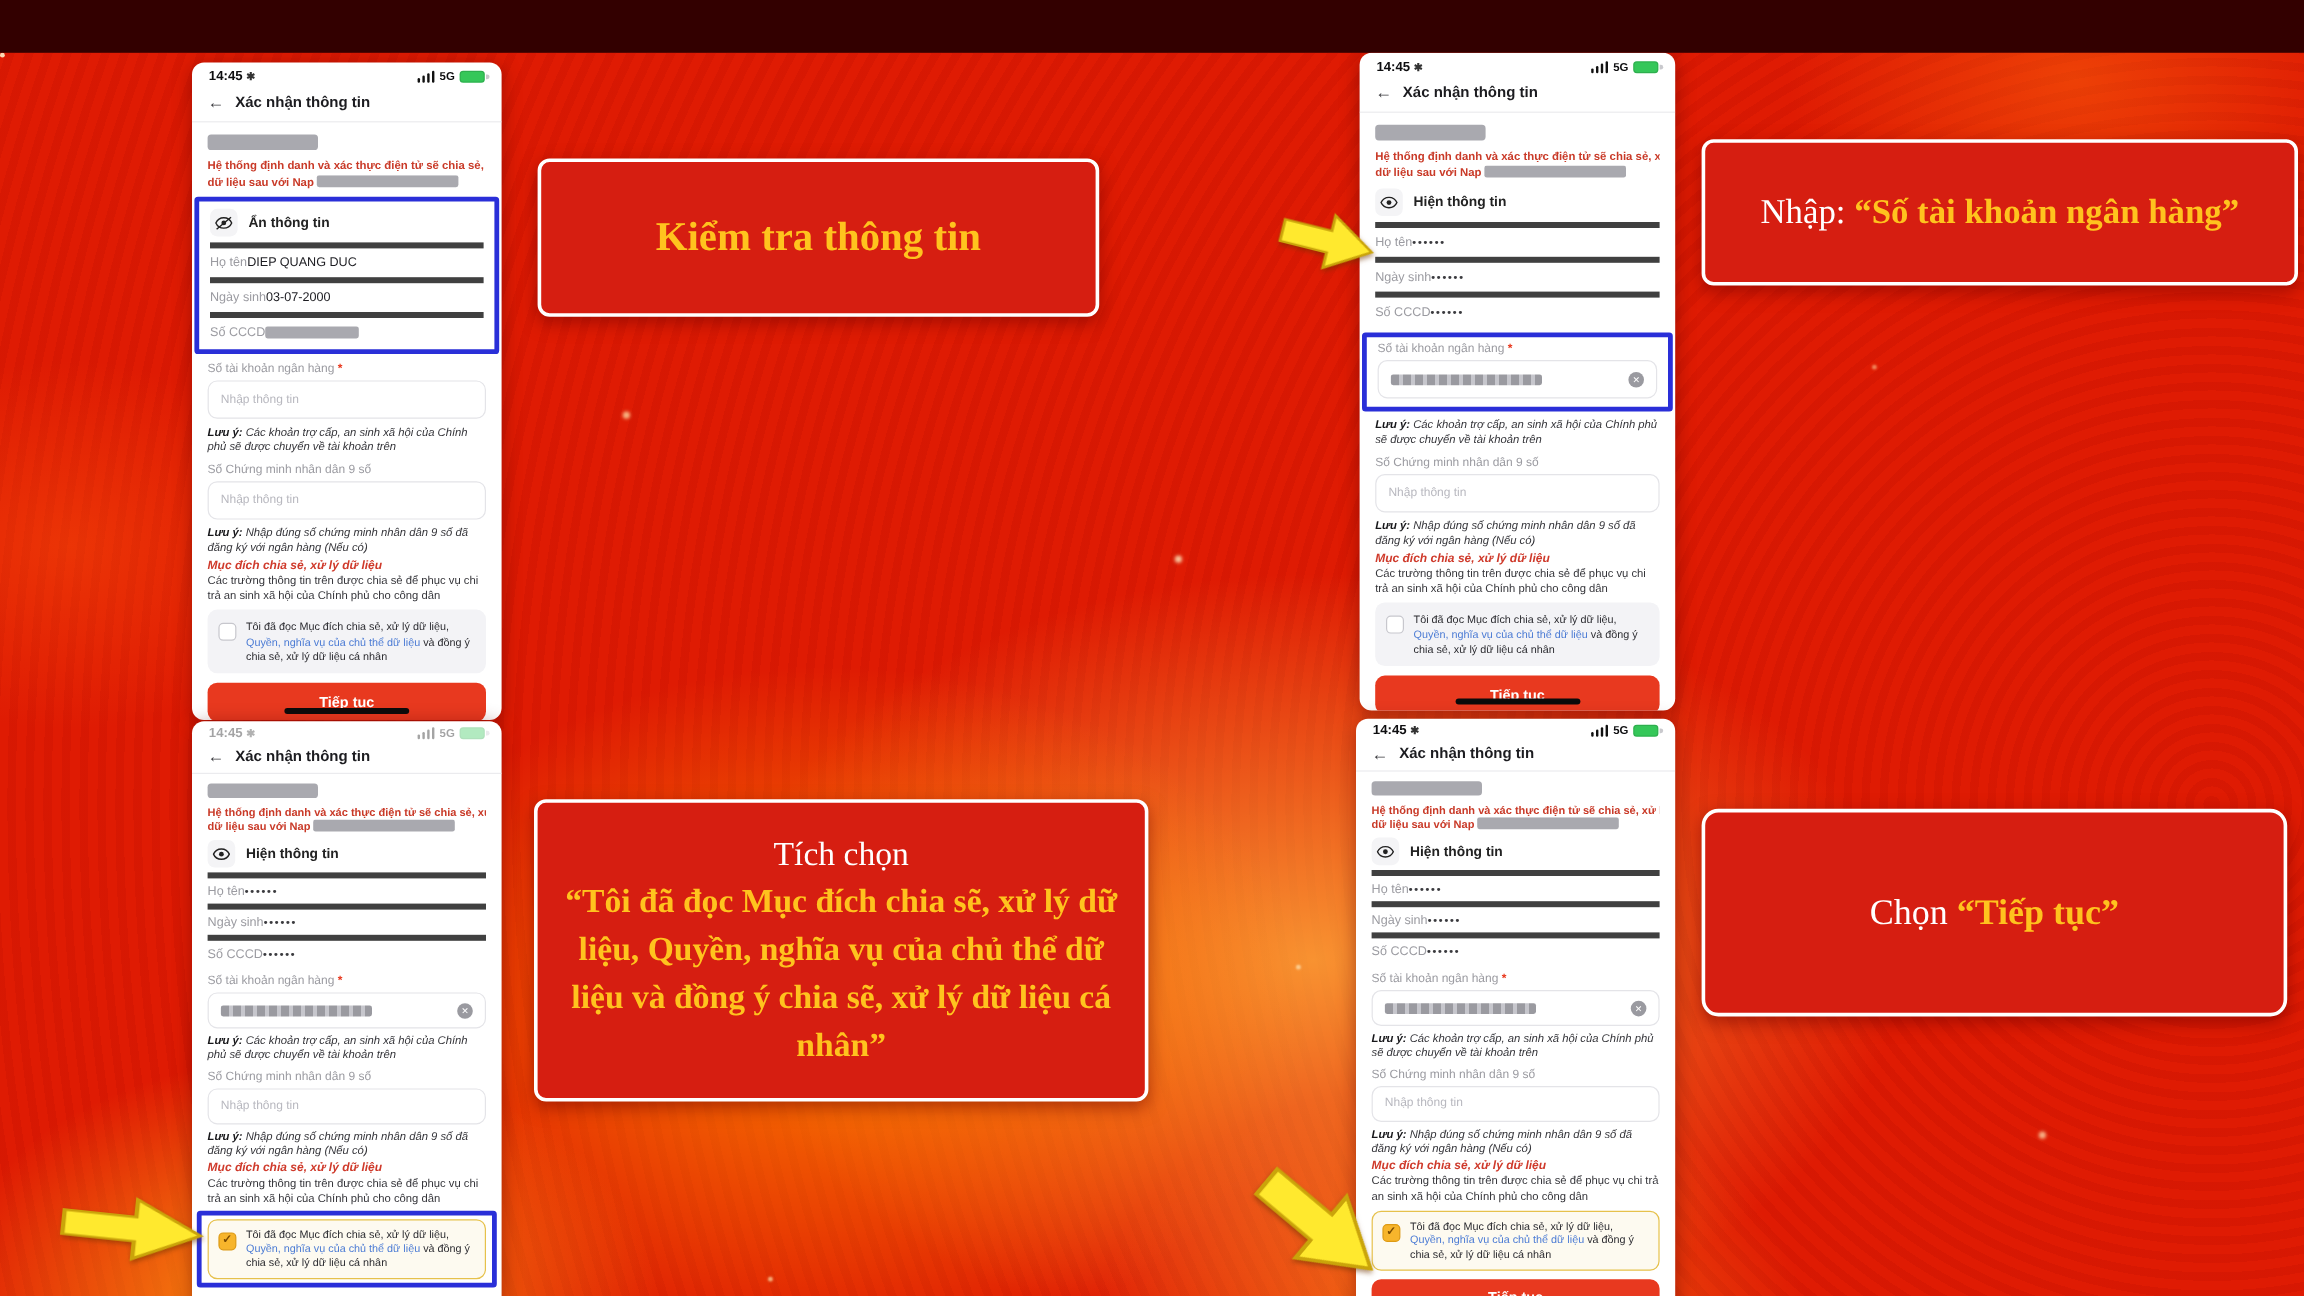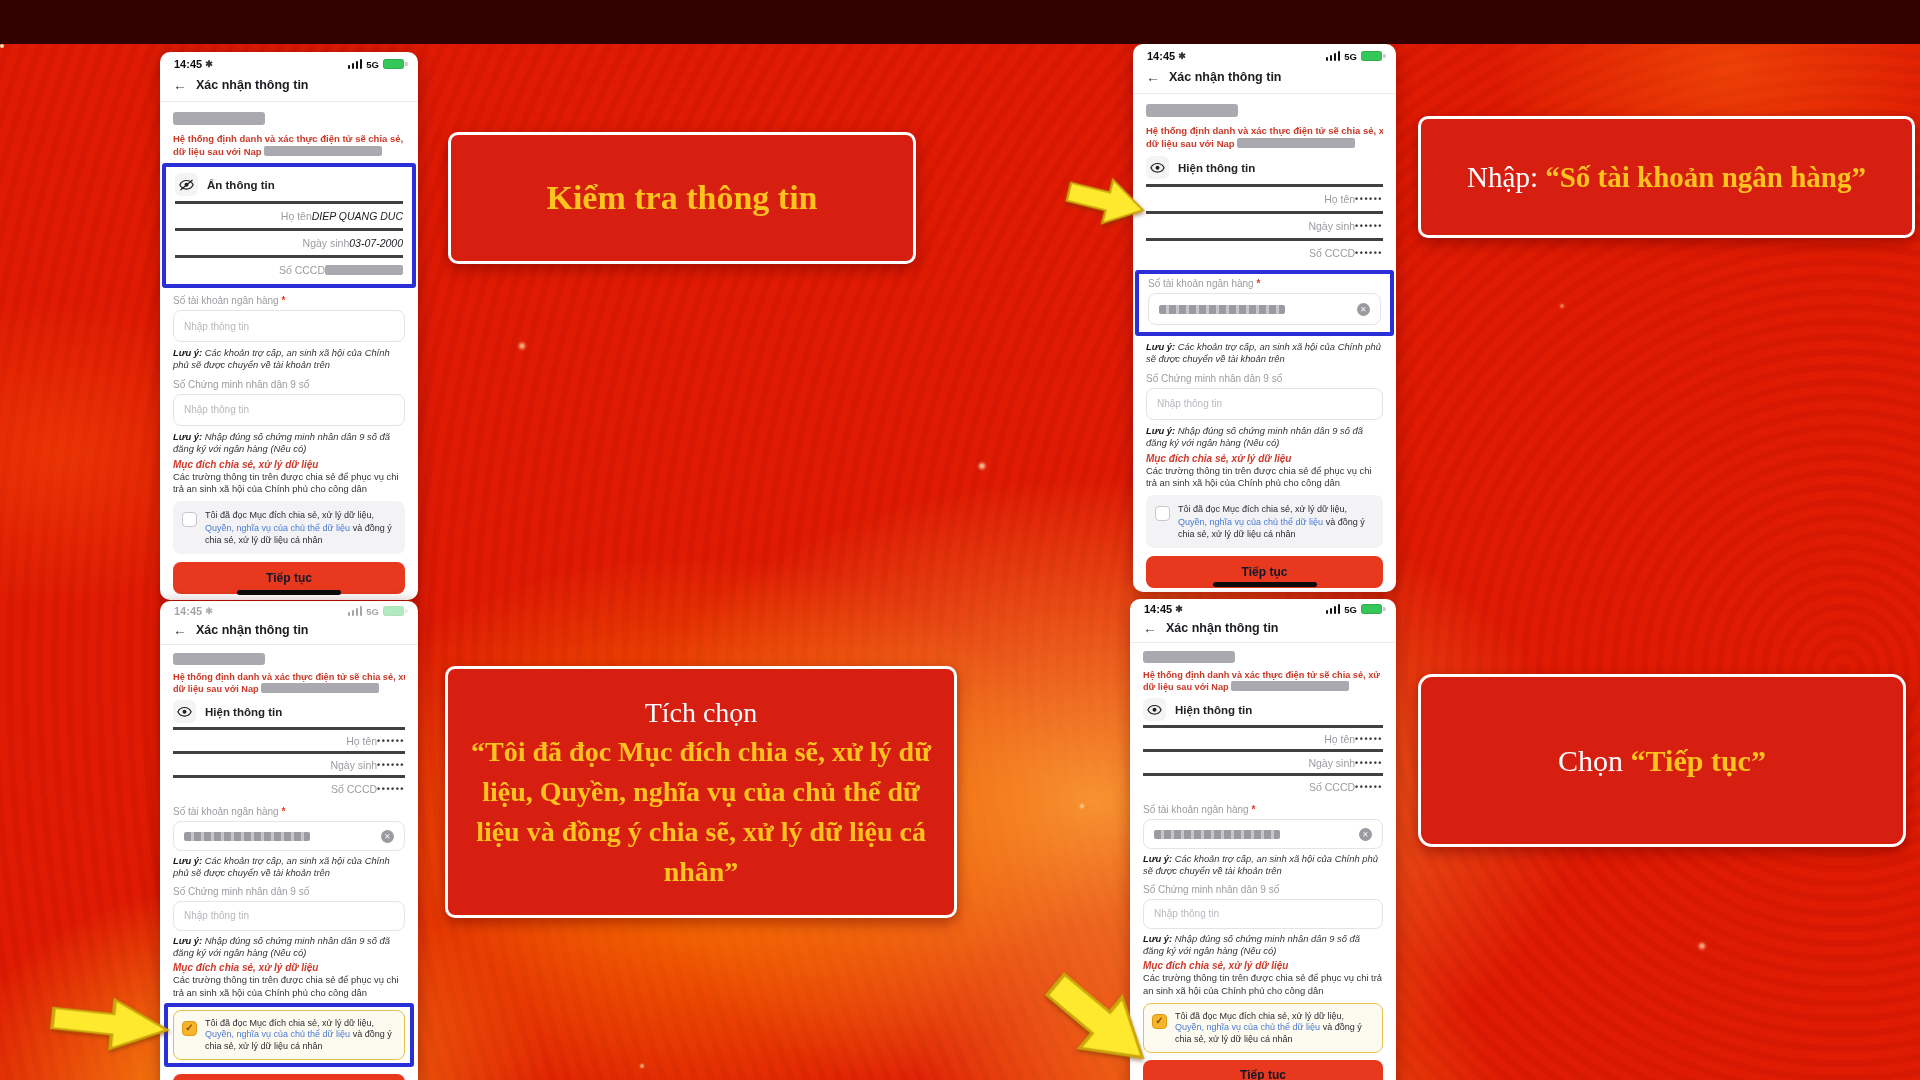--- a/index.html
+++ b/index.html
@@ -47,23 +47,23 @@
   .pill{height:13px;width:92px;background:#a9a9af;border-radius:3px;margin-top:10px;}
   .intro{margin-top:8px;color:#c93a28;font-weight:700;font-size:9.5px;line-height:1.32;}
   .intro .l{white-space:nowrap;overflow:hidden;}
   .rp{display:inline-block;vertical-align:-1px;height:10px;width:118px;background:#a9a9af;border-radius:2px;margin-left:2px;}
   .ringb{border:4px solid #2a2fd8;border-radius:3px;}
   .info-ring{margin:5px -11px 0;padding:0 9px 2px;}
   .acct-ring{margin:5px -11px 0;padding:0 9px 7px;}
   .cons-ring{margin:4px -9px 0;padding:3px 5px;}
   .tgl{display:flex;align-items:center;gap:9px;font-weight:700;font-size:11.5px;padding:6px 0 5px;cursor:pointer;}
   .eye{width:23px;height:23px;border-radius:6px;background:#f4f4f6;display:flex;align-items:center;justify-content:center;}
-  .row{display:flex;justify-content:flex-end;align-items:center;padding:6px 0;border-top:3px solid #404040;font-size:10.5px;}
+  .row{display:flex;justify-content:flex-start;align-items:center;padding:6px 0;border-top:5px solid #404040;font-size:10.5px;}
   .row .lb{color:#9b9ba1;}
-  .row .vl{color:#1c1c21;font-weight:500;font-style:italic;}
+  .row .vl{color:#1c1c21;font-weight:500;}
   .dots{letter-spacing:1.5px;font-weight:700;color:#3a3a3e;font-size:9px;}
   .rp2{display:inline-block;height:10px;width:78px;background:#a9a9af;border-radius:2px;}
   .flb{color:#9b9ba1;font-size:10px;margin-top:7px;}
   .flb em{color:#e8391f;font-style:normal;font-weight:700;}
   .inp{margin-top:4px;height:30px;border:1px solid #e4e4e8;border-radius:8px;display:flex;align-items:center;
     padding:0 10px;font-size:10px;color:#b8b8bf;justify-content:flex-start;cursor:text;}
   .inp.fl{justify-content:space-between;}
   .rv{height:9px;width:126px;border-radius:2px;
     background:repeating-linear-gradient(90deg,#9a9aa0 0 7px,#c6c6cc 7px 10px);}
   .clr{width:13px;height:13px;border-radius:50%;background:#9a9aa0;color:#fff;font-size:7.5px;
@@ -73,21 +73,21 @@
   .purt{margin-top:4px;color:#cf3a2b;font-weight:700;font-style:italic;font-size:10px;}
   .purd{font-size:9.4px;color:#35353a;line-height:1.3;margin-top:1px;}
   .cons{margin-top:6px;background:#f3f3f6;border-radius:8px;padding:8px 9px;display:flex;gap:8px;
     font-size:9px;line-height:1.35;color:#2c2c31;}
   .cons .tx{display:block;}
   .cb{flex:0 0 15px;width:15px;height:15px;border:1.5px solid #c7c7cd;border-radius:4px;background:#fff;margin-top:3px;cursor:pointer;box-sizing:border-box;}
   .cb.ck{background:#f7b52c;border-color:#dd9a14;color:#7a4a00;display:flex;align-items:center;justify-content:center;
     font-size:10px;font-weight:700;}
   .lnk{color:#4b7bd4;cursor:pointer;}
   .consY{border:1.5px solid #e6c14b;background:#fdfaf0;}
-  .btn{margin-top:8px;height:32px;background:#e8391f;border-radius:8px;color:#0f172a;font-weight:700;
+  .btn{margin-top:8px;height:32px;background:#e8391f;border-radius:8px;color:#ffffff;font-weight:700;
     font-size:12px;display:flex;align-items:center;justify-content:center;cursor:pointer;}
   .hi{position:absolute;bottom:5px;left:50%;transform:translateX(-50%);width:104px;height:5px;border-radius:3px;background:#0b0b0b;}
   
   .cmp .st{padding:4px 14px 1px;}
   .cmp .nav{padding:4px 13px 6px;}
   .cmp .pill{margin-top:8px;height:12px;}
   .cmp .intro{margin-top:6px;font-size:9.2px;}
   .cmp .tgl{padding:5px 0 4px;}
   .cmp .row{padding:4.5px 0;}
   .cmp .inp{height:28px;}

